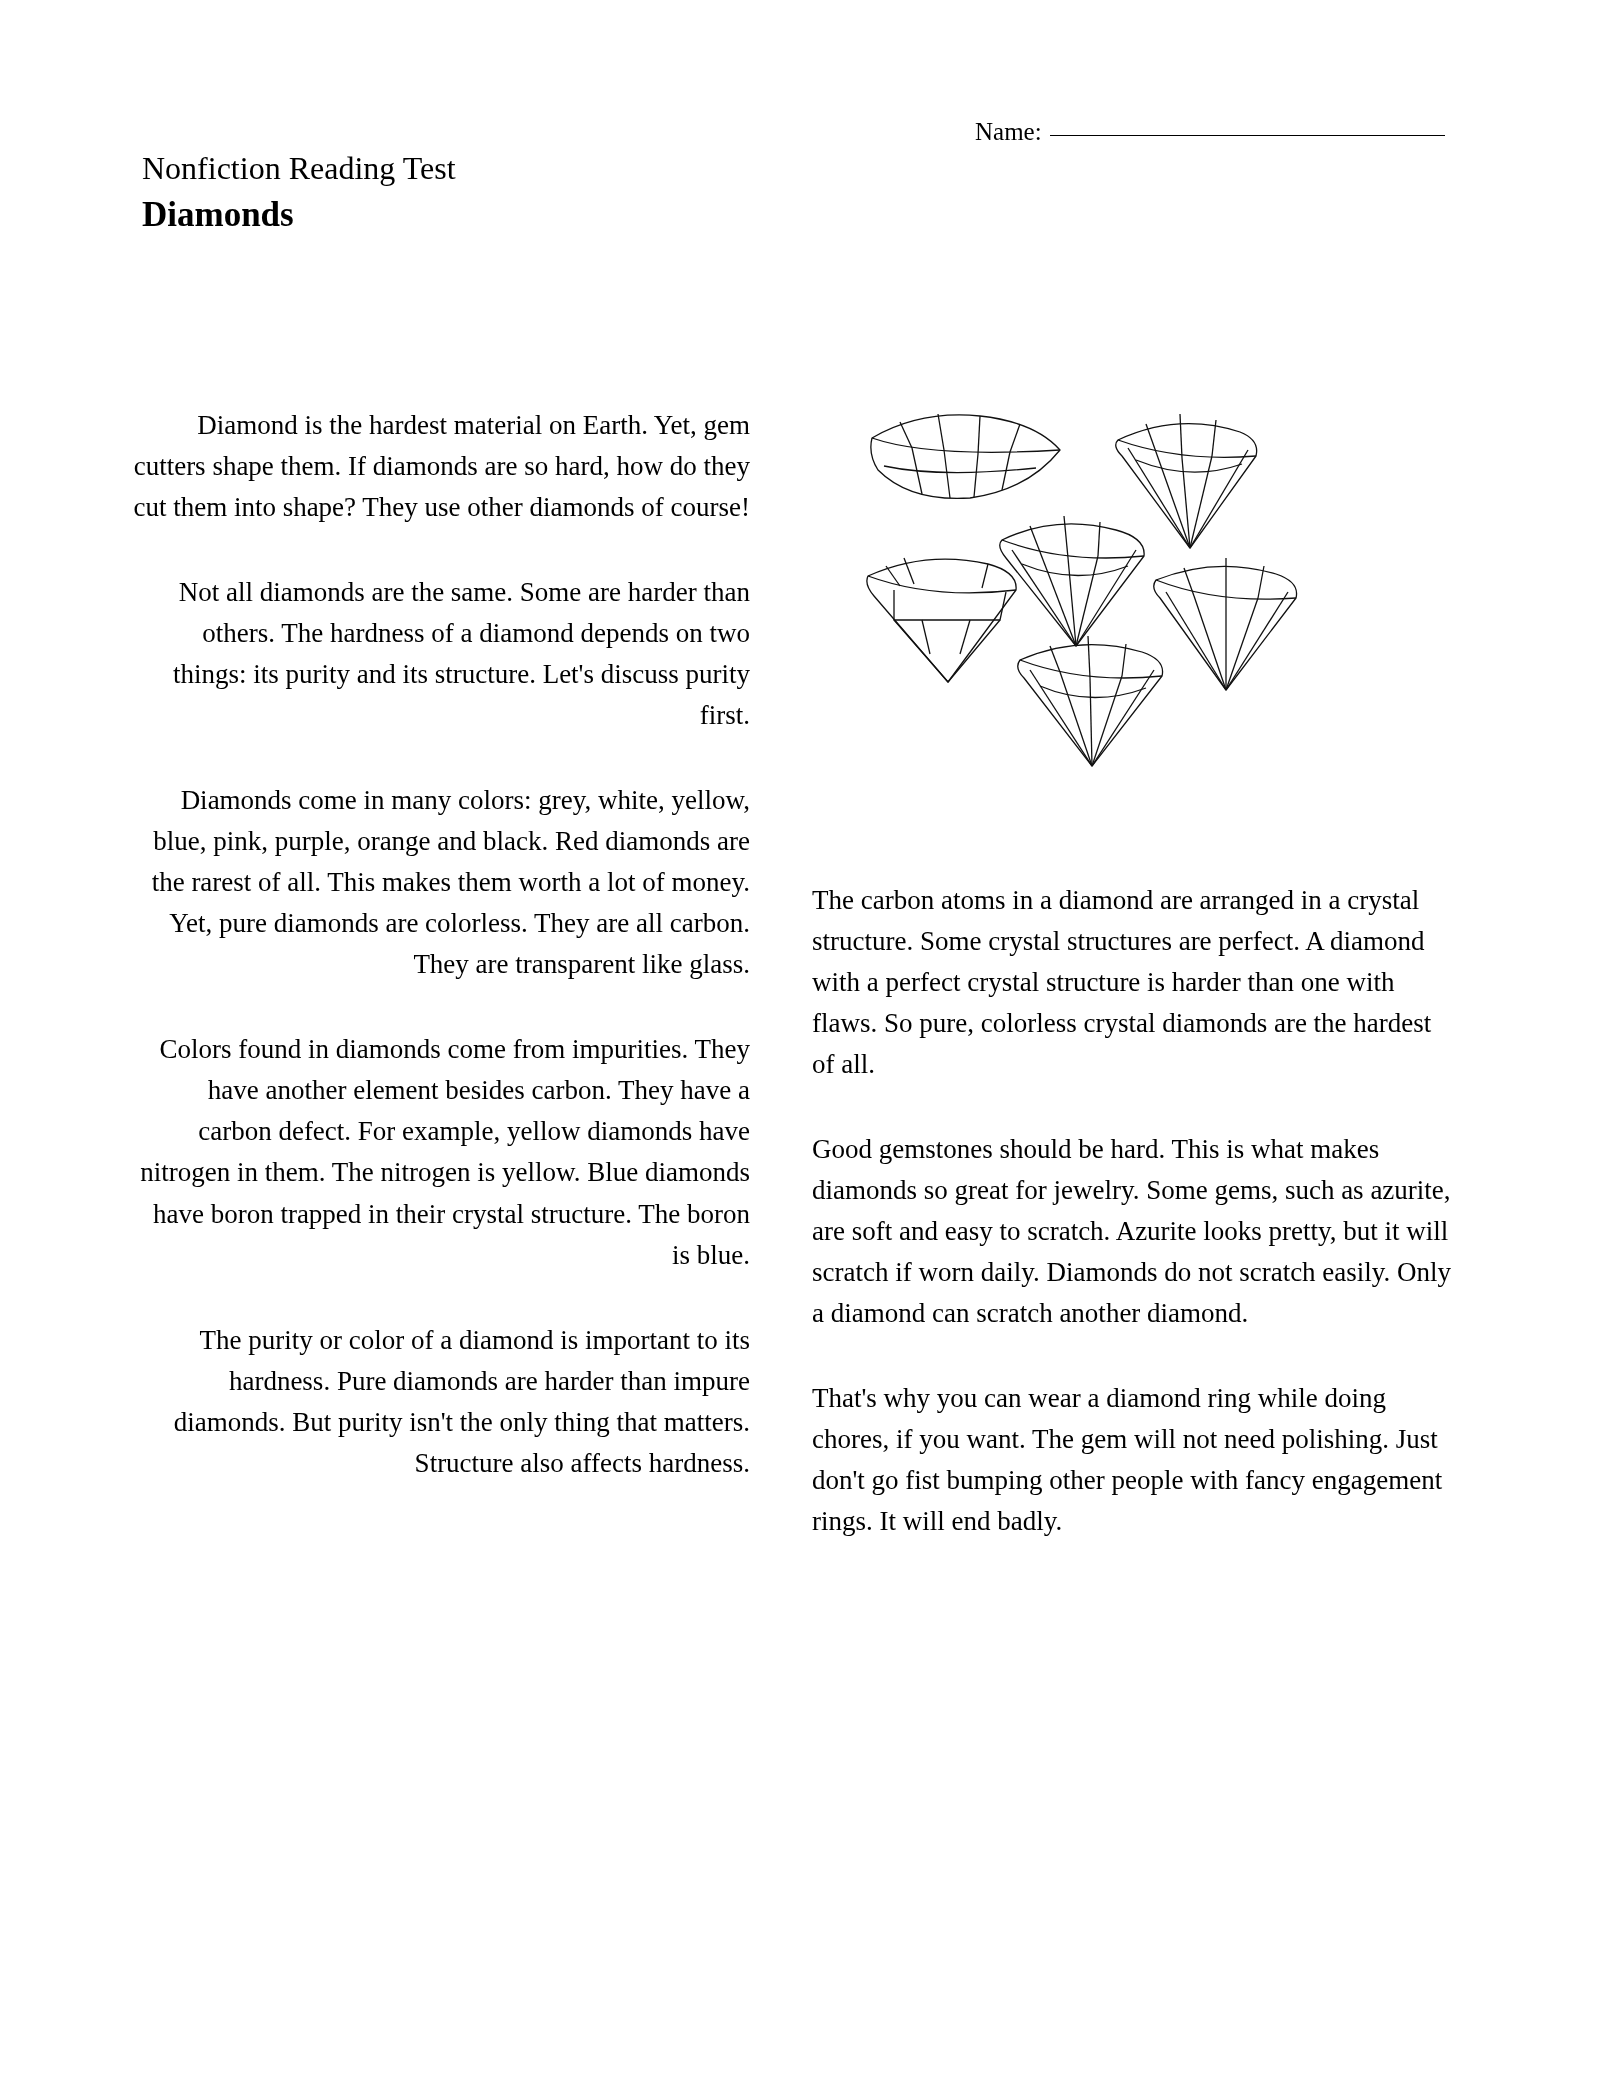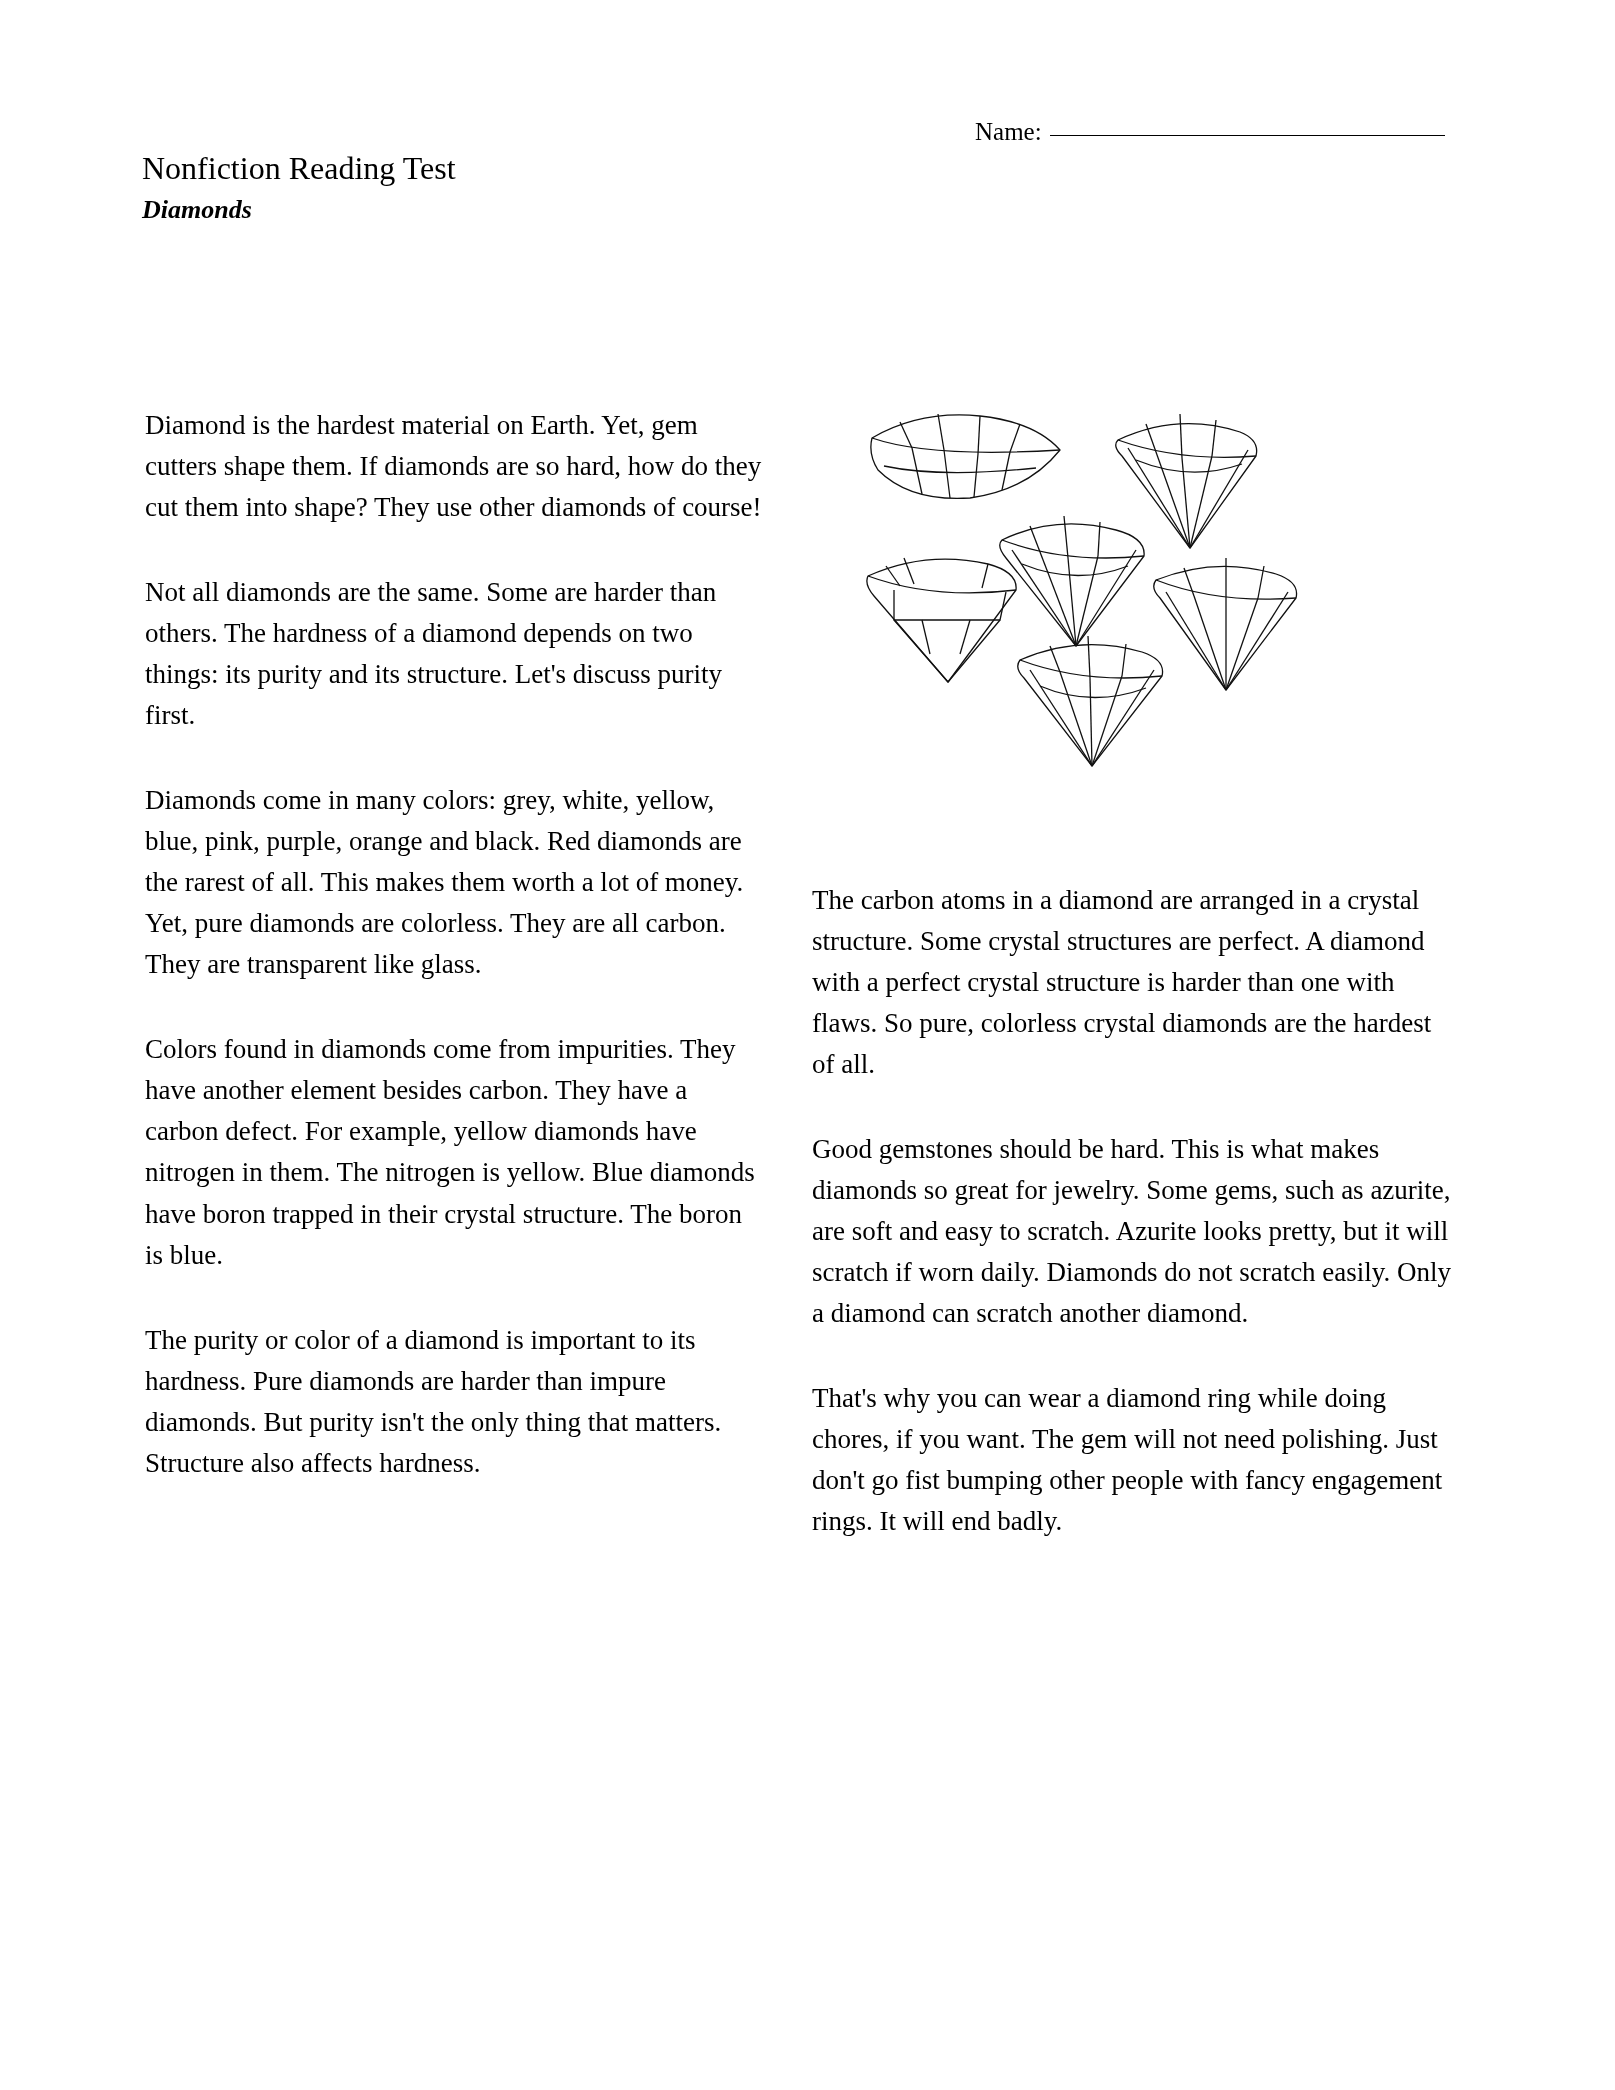--- a/index.html
+++ b/index.html
@@ -47,23 +47,22 @@
     position: absolute;
     left: 142px;
     top: 150px;
     font-size: 32px;
     font-weight: normal;
   }
   .subtitle {
     position: absolute;
     left: 142px;
     top: 195px;
-    font-size: 26px;
+    font-size: 35px;
     font-weight: bold;
-    font-style: italic;
   }
 
   
   .directions {
     position: absolute;
     left: 138px;
     top: 262px;
     width: 1310px;
     font-size: 27px;
     line-height: 1.42;
@@ -71,23 +70,24 @@
   }
   .directions b { font-weight: bold; }
 
   
   .col {
     position: absolute;
     font-size: 27px;
     line-height: 1.52;
   }
   .col-left {
-    left: 145px;
+    left: 130px;
     top: 405px;
     width: 620px;
+    text-align: right;
   }
   .col-right {
     left: 812px;
     top: 880px;
     width: 640px;
   }
   .para { margin: 0 0 44px 0; }
   .para:last-child { margin-bottom: 0; margin-top: 36px; }
 
   

